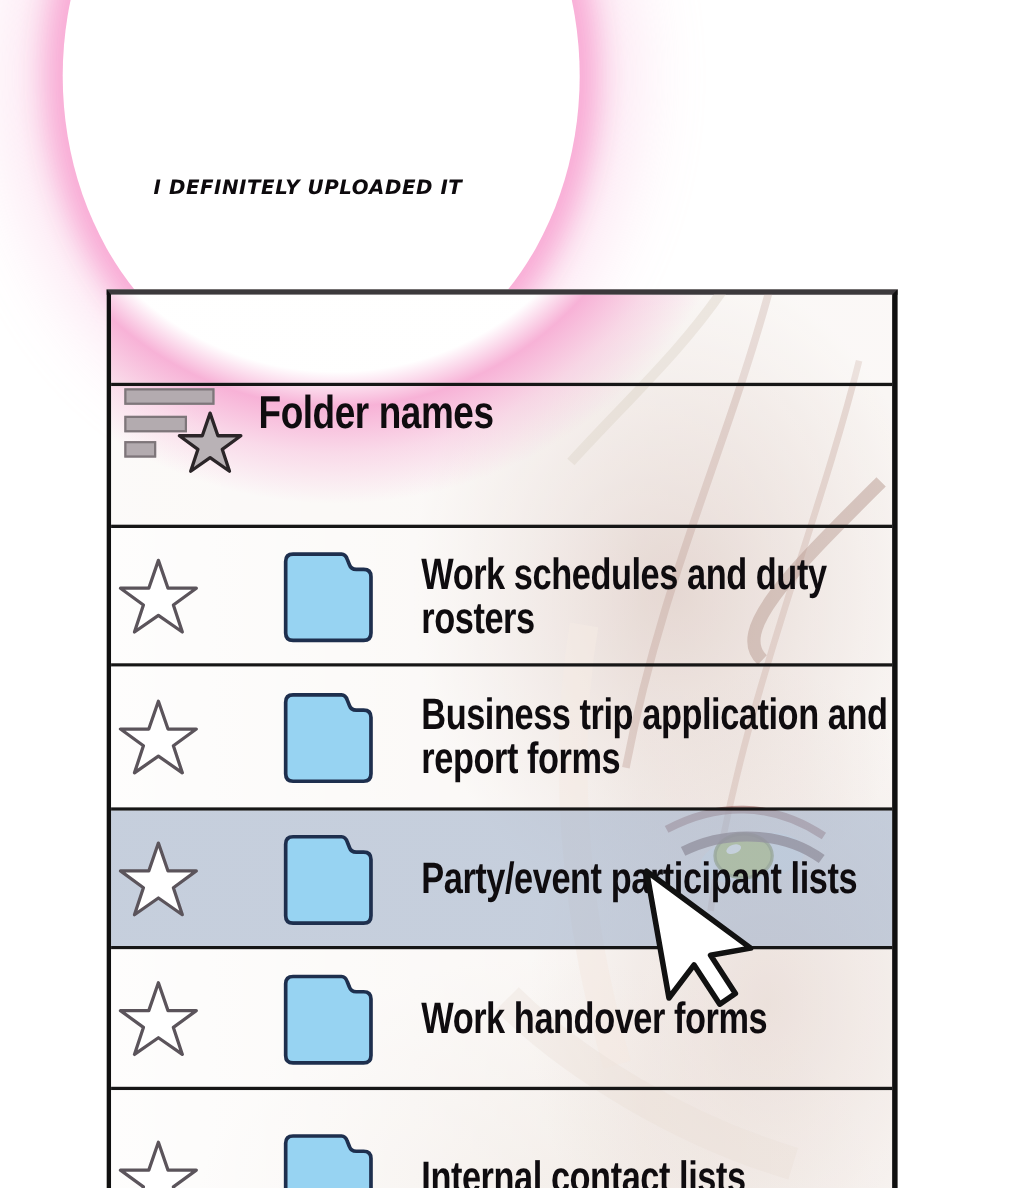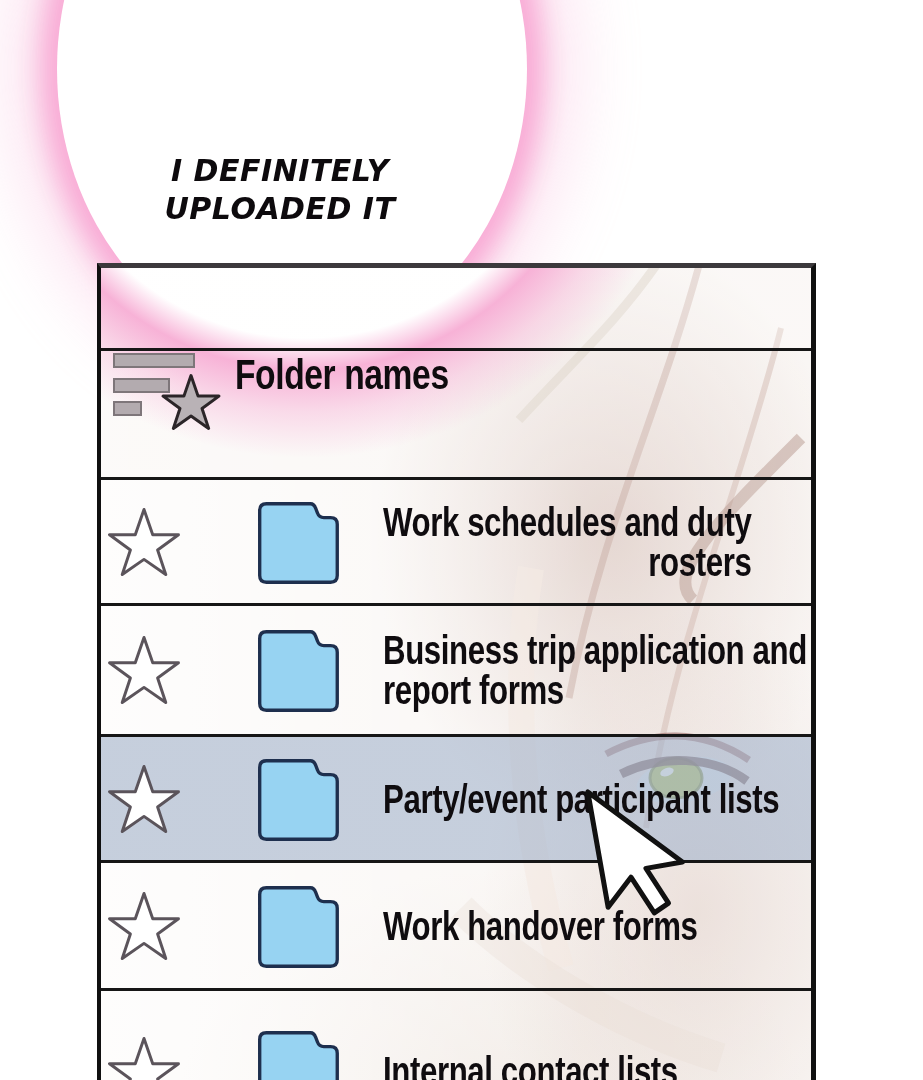--- a/index.html
+++ b/index.html
@@ -15,21 +15,21 @@
     background:#ffffff; border-radius:50%;
     box-shadow: 0 0 26px 16px rgba(248,167,211,0.95),
                 0 0 70px 46px rgba(249,190,222,0.45);
     z-index:1;
   }
   .bubble-text {
     position:absolute; left:80px; top:152px; width:400px; z-index:3;
     text-align:center; color:#0d0a0d;
     font-family:"DejaVu Sans", sans-serif;
     font-weight:bold; font-style:italic;
-    font-size:30px; line-height:38px; letter-spacing:0.5px;
+    font-size:18px; line-height:38px; letter-spacing:0.5px;
   }
 
   
   .folder-table {
     position:absolute; left:97px; top:263px; width:719px; height:900px;
     box-sizing:border-box; z-index:2;
     border-left:4px solid #101010; border-right:5px solid #101010;
     border-top:5px solid #3c393c;
     background:#f8f4f1;
   }
@@ -53,21 +53,21 @@
     background: radial-gradient(circle at 205px -281px, rgba(255,255,255,0.97) 0 268px, rgba(247,172,212,0.92) 300px, rgba(247,172,212,0.40) 342px, rgba(247,172,212,0) 388px),
                 linear-gradient(90deg, rgba(255,255,255,0.55), rgba(255,255,255,0.20));
     display:flex; 
   }
   .row-item {
     background: linear-gradient(90deg, rgba(255,255,255,0.82) 0%, rgba(255,255,255,0.50) 38%, rgba(255,255,255,0.22) 68%, rgba(255,255,255,0.28) 100%);
   }
   .row-item.selected {
     background: linear-gradient(rgba(174,189,211,0.68), rgba(174,189,211,0.68));
   }
-  .r1 { height:126px;text-align:right; } .r2 { height:131px; } .r3 { height:126px; }
+  .r1 { height:126px; } .r2 { height:131px; } .r3 { height:126px; }
   .r4 { height:128px; } .r5 { height:160px; border-bottom:none; }
 
   .star { position:absolute; left:6px; top:50%; transform:translateY(-50%); }
   .folder { position:absolute; left:152px; top:50%; transform:translateY(-50%); }
 
   .row-label {
     position:absolute; left:282px; top:50%; transform:translateY(-50%);
     display:flex; flex-direction:column; justify-content:center;
     color:#0f0c0f;
   }

